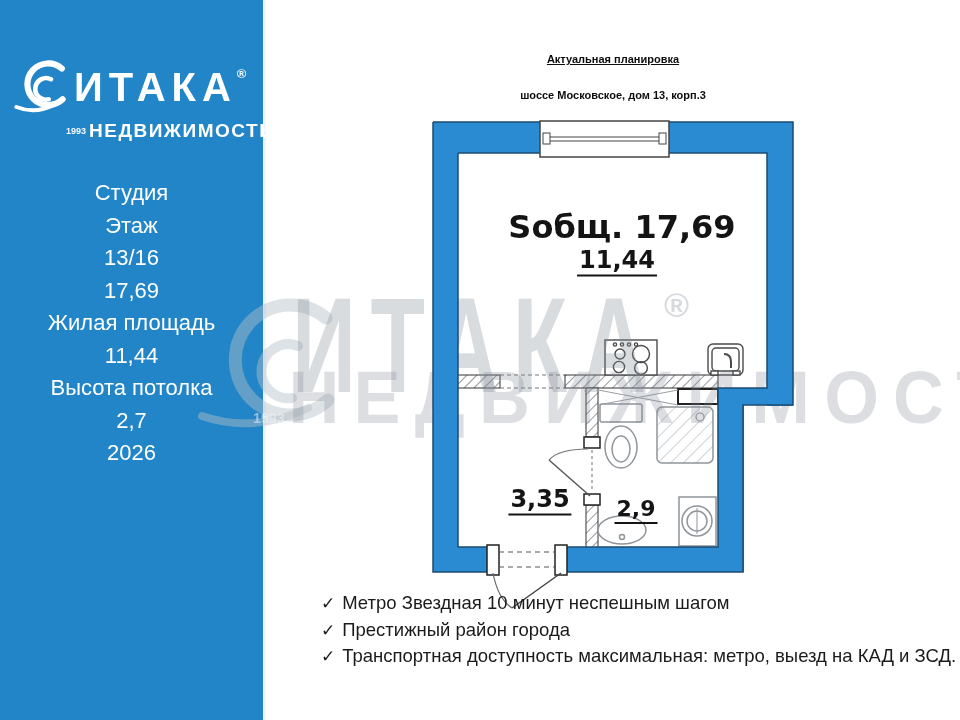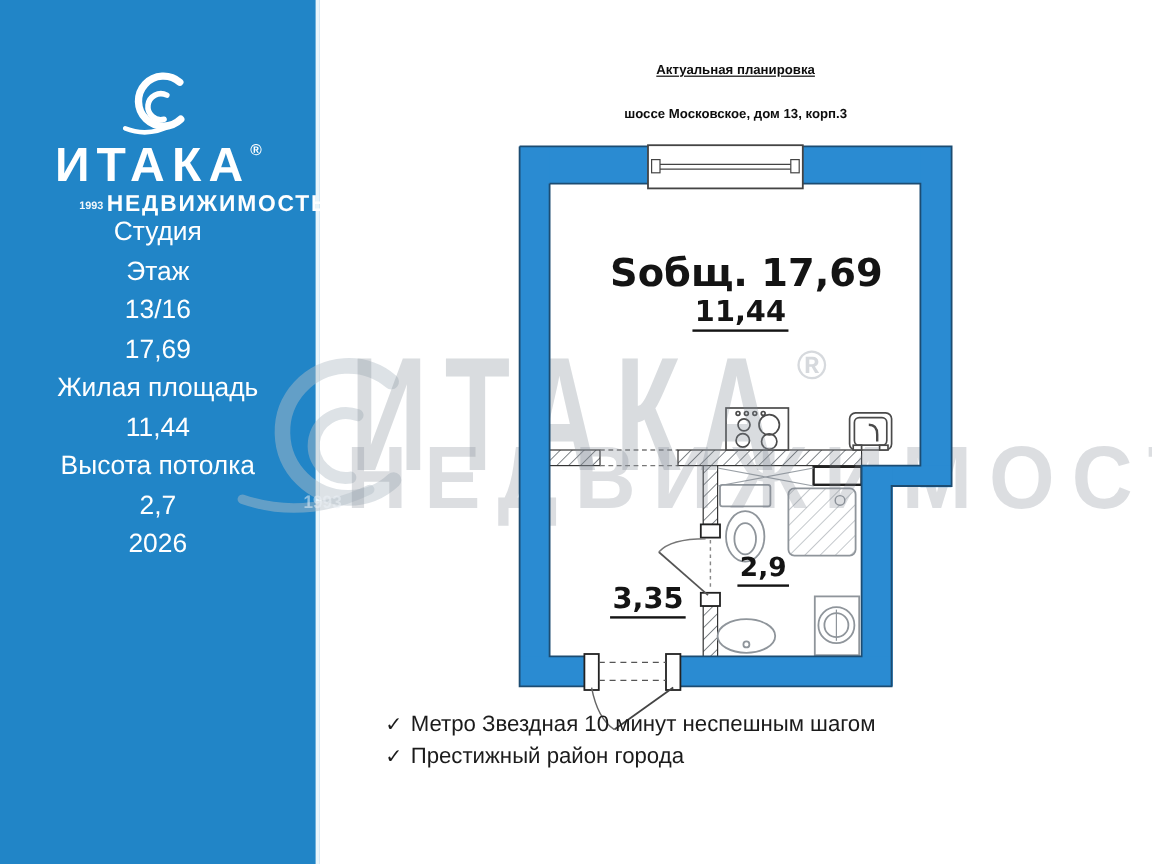--- a/index.html
+++ b/index.html
@@ -2,21 +2,21 @@
 <html><head>
 <meta charset="utf-8">
 <style>
   html,body{margin:0;padding:0;}
   body{width:960px;height:720px;position:relative;overflow:hidden;background:#fff;
        font-family:"Liberation Sans",sans-serif;}
   
   .sidebar{position:absolute;left:0;top:0;width:263px;height:720px;background:#2185c7;
            border-right:3px solid #eaf6fb;}
   .logo{position:absolute;left:14px;top:56px;width:236px;color:#fff;}
-  .logo-row{display:flex;align-items:center;flex-direction:column;}
+  .logo-row{display:flex;align-items:center;}
   .logo-swirl{flex:0 0 auto;margin-right:6px;}
   .logo-brand{font-size:40px;font-weight:bold;letter-spacing:6px;line-height:1;}
   .logo-reg{font-size:13px;vertical-align:top;letter-spacing:0;}
   .logo-sub-row{display:flex;align-items:center;margin-top:2px;margin-left:52px;}
   .logo-year{font-size:9px;font-weight:bold;margin-right:3px;opacity:.95;}
   .logo-sub{font-size:19px;font-weight:bold;letter-spacing:1.5px;}
   .logo-block{width:24px;height:12px;background:#fff;margin-left:4px;}
   .side-info{position:absolute;left:0;top:177px;width:263px;text-align:center;color:#fff;
              font-size:22px;line-height:32.5px;font-weight:normal;}
   
@@ -208,18 +208,19 @@
     <rect x="555" y="545" width="12" height="30" fill="#fff" stroke="#222" stroke-width="1.5"></rect>
     <path d="M499,552 H555 M499,567 H555" stroke="#555" stroke-width="1.2" stroke-dasharray="5,4" fill="none"></path>
     <path d="M561,573 L512,608" stroke="#444" stroke-width="1.5" fill="none"></path>
     <path d="M493,573 Q498,599 512,608" stroke="#666" stroke-width="1.2" fill="none"></path>
   </g>
 </svg>
 
 <div class="lbl lbl-total" style="left:622px;top:227px;">Sобщ. 17,69</div>
 <div class="lbl lbl-room lbl-u" style="left:617px;top:261px;">11,44</div>
 <div class="lbl lbl-hall lbl-u" style="left:540px;top:500px;">3,35</div>
-<div class="lbl lbl-bath lbl-u" style="left:636px;top:475px;">2,9</div>
+<div class="lbl lbl-bath lbl-u" style="left:636px;top:510px;">2,9</div>
 
 <div class="features">
   <div class="feat-row"><span class="check">✓</span><span>Метро Звездная 10  минут неспешным шагом</span></div>
   <div class="feat-row"><span class="check">✓</span><span>Престижный район города</span></div>
+  <div class="feat-row"><span class="check">✓</span><span>Транспортная доступность максимальная: метро, выезд на КАД и ЗСД.</span></div>
 </div>
 
 </body></html>

